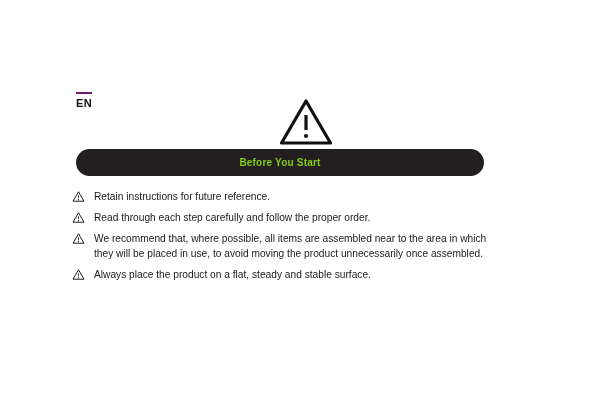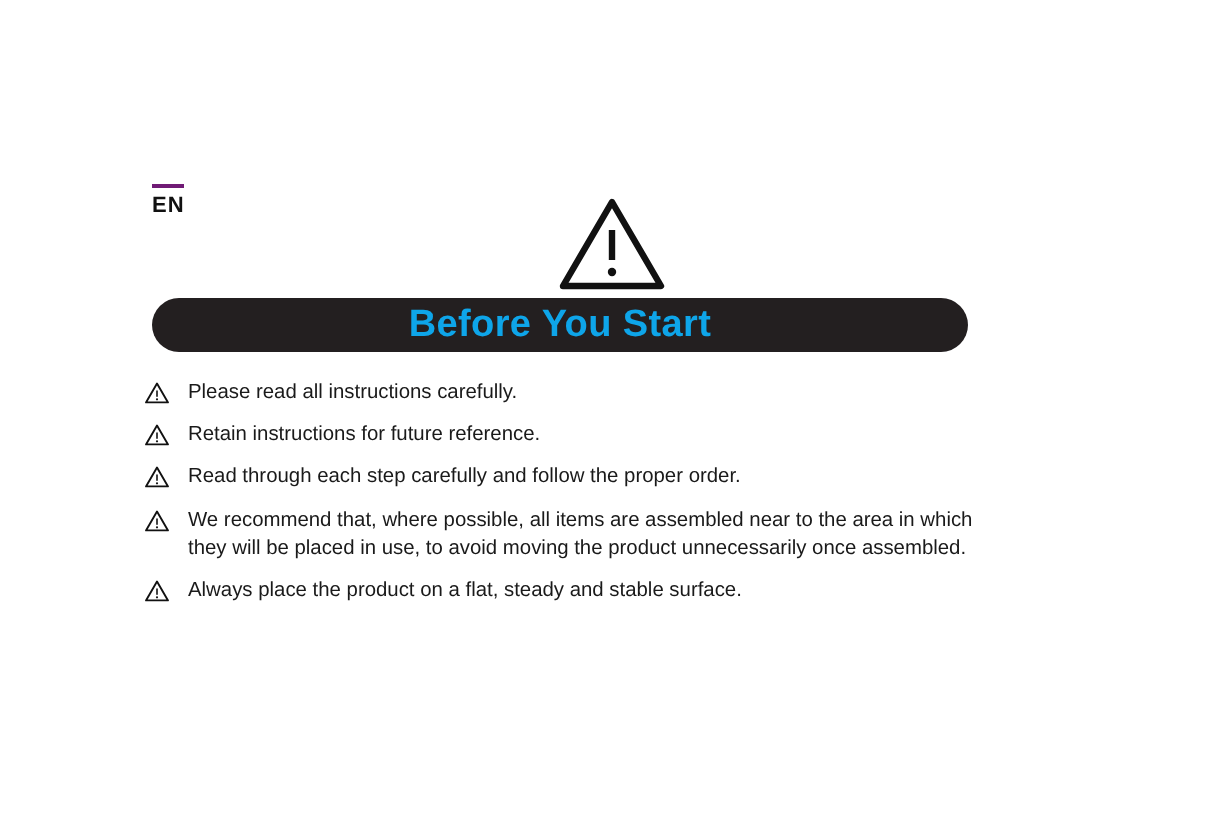--- a/index.html
+++ b/index.html
@@ -44,22 +44,22 @@
     top: 149px;
     width: 408px;
     height: 27px;
     background: #231f20;
     border-radius: 14px;
     display: flex;
     align-items: center;
     justify-content: center;
   }
   .banner-title {
-    color: #0ea5e9;
-    font-size: 19px;
+    color: #84cc16;
+    font-size: 10px;
     font-weight: bold;
     letter-spacing: 0.2px;
   }
   .list {
     position: absolute;
     left: 72px;
     top: 190px;
     width: 420px;
   }
   .item {
@@ -97,30 +97,20 @@
       <circle cx="27" cy="38" r="2.1" fill="#111111"></circle>
     </svg>
   </div>
 
   <div class="banner">
     <span class="banner-title">Before You Start</span>
   </div>
 
   <div class="list">
 
-    <div class="item">
-      <span class="bullet-icon">
-        <svg class="tri" viewBox="0 0 16 14" width="13" height="11" aria-hidden="true">
-          <path d="M8 1 L15 13 L1 13 Z" fill="none" stroke="#111111" stroke-width="1.2" stroke-linejoin="round"></path>
-          <rect x="7.5" y="5.4" width="1" height="4" fill="#111111"></rect>
-          <circle cx="8" cy="11" r="0.7" fill="#111111"></circle>
-        </svg>
-      </span>
-      <span class="text">Please read all instructions carefully.</span>
-    </div>
 
     <div class="item">
       <span class="bullet-icon">
         <svg class="tri" viewBox="0 0 16 14" width="13" height="11" aria-hidden="true">
           <path d="M8 1 L15 13 L1 13 Z" fill="none" stroke="#111111" stroke-width="1.2" stroke-linejoin="round"></path>
           <rect x="7.5" y="5.4" width="1" height="4" fill="#111111"></rect>
           <circle cx="8" cy="11" r="0.7" fill="#111111"></circle>
         </svg>
       </span>
       <span class="text">Retain instructions for future reference.</span>

